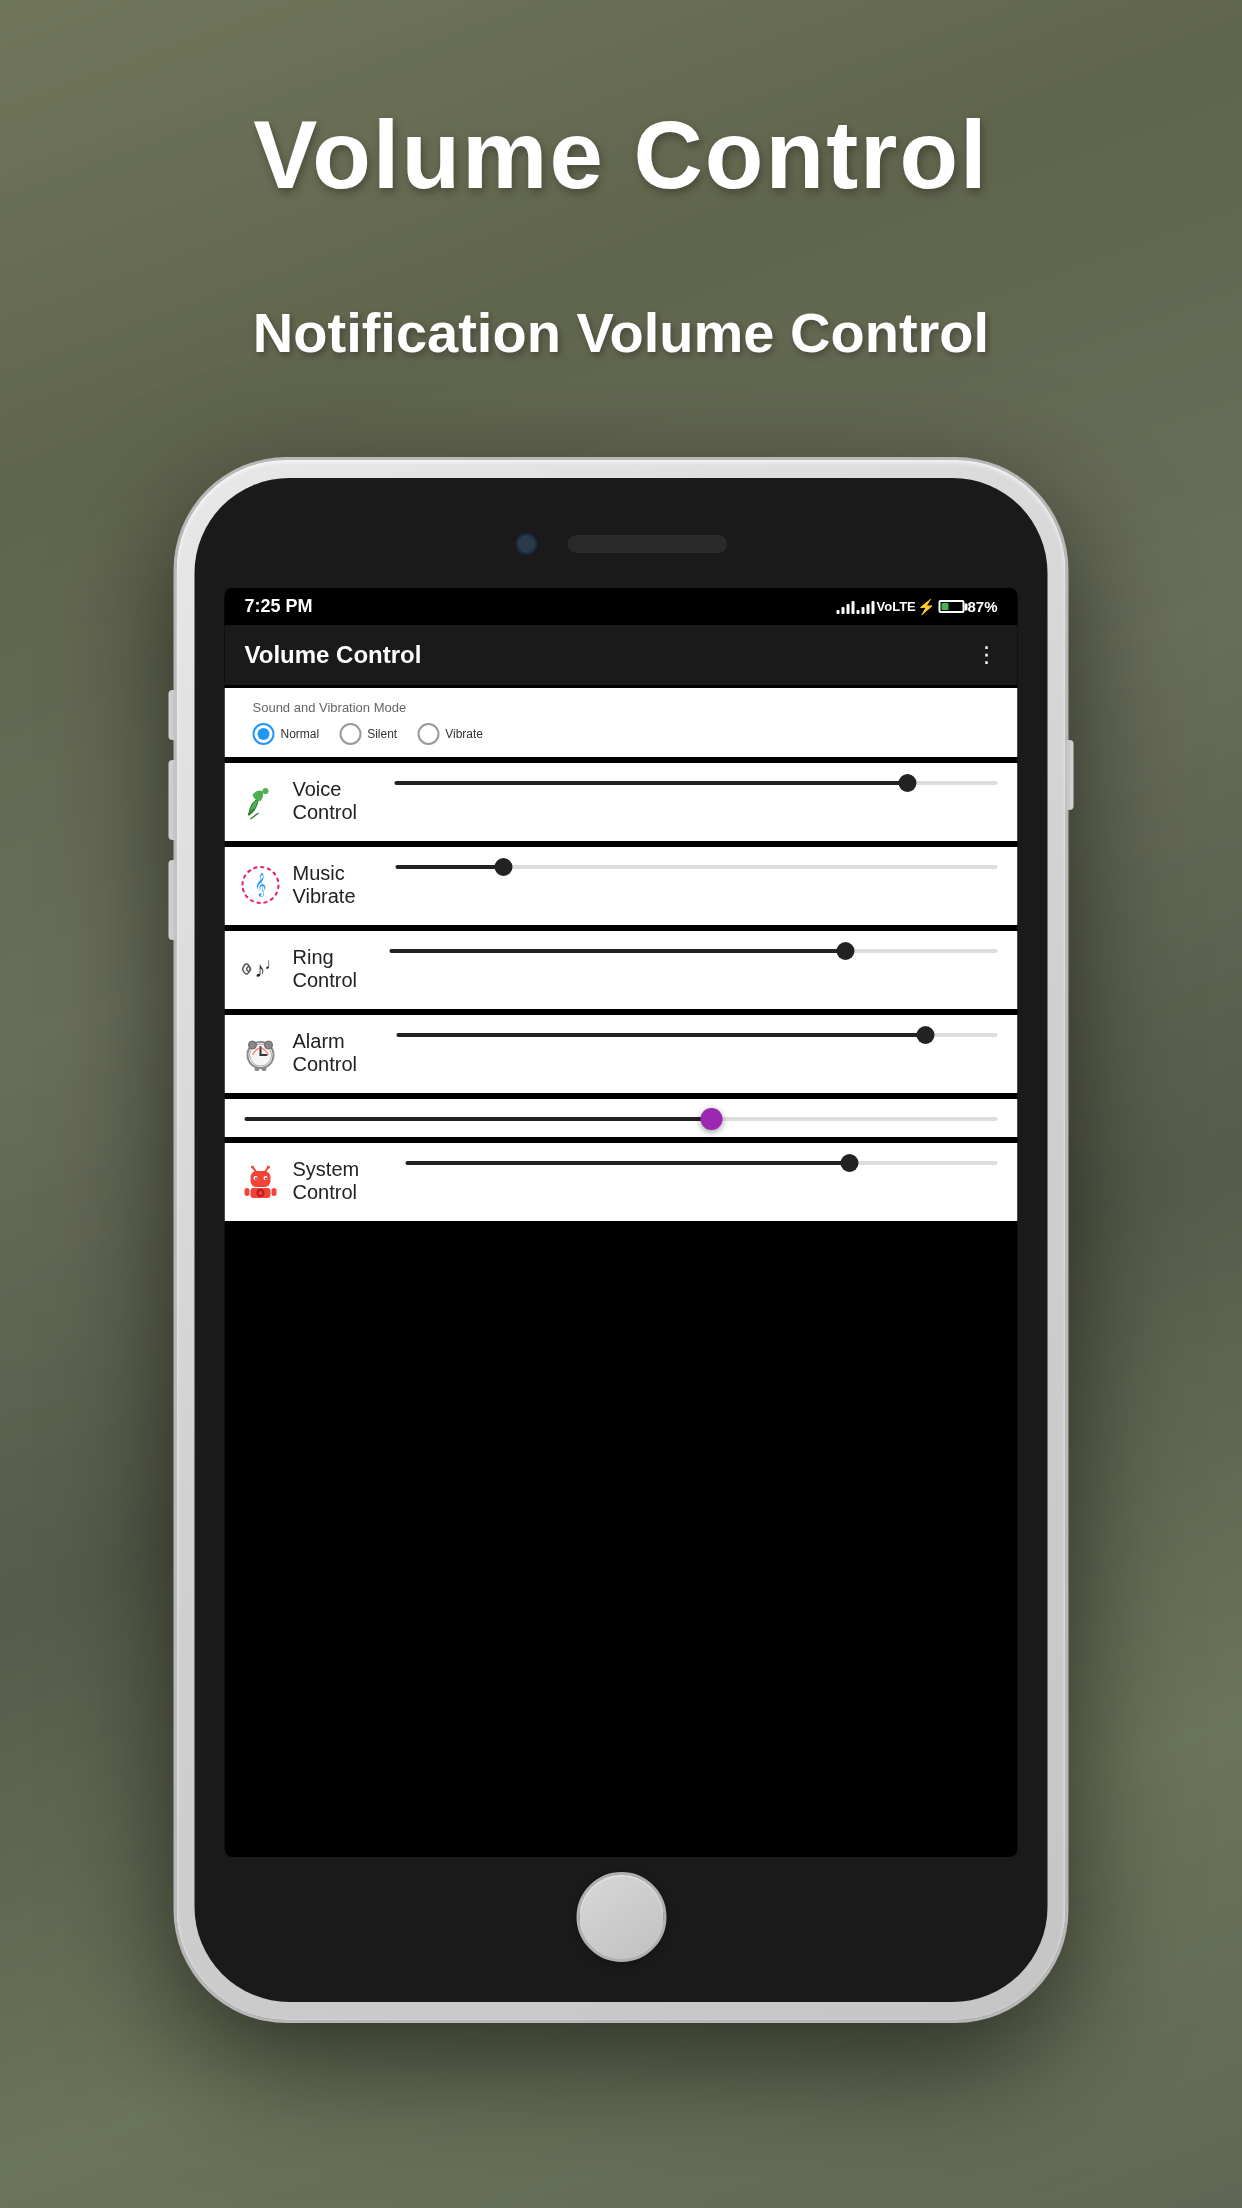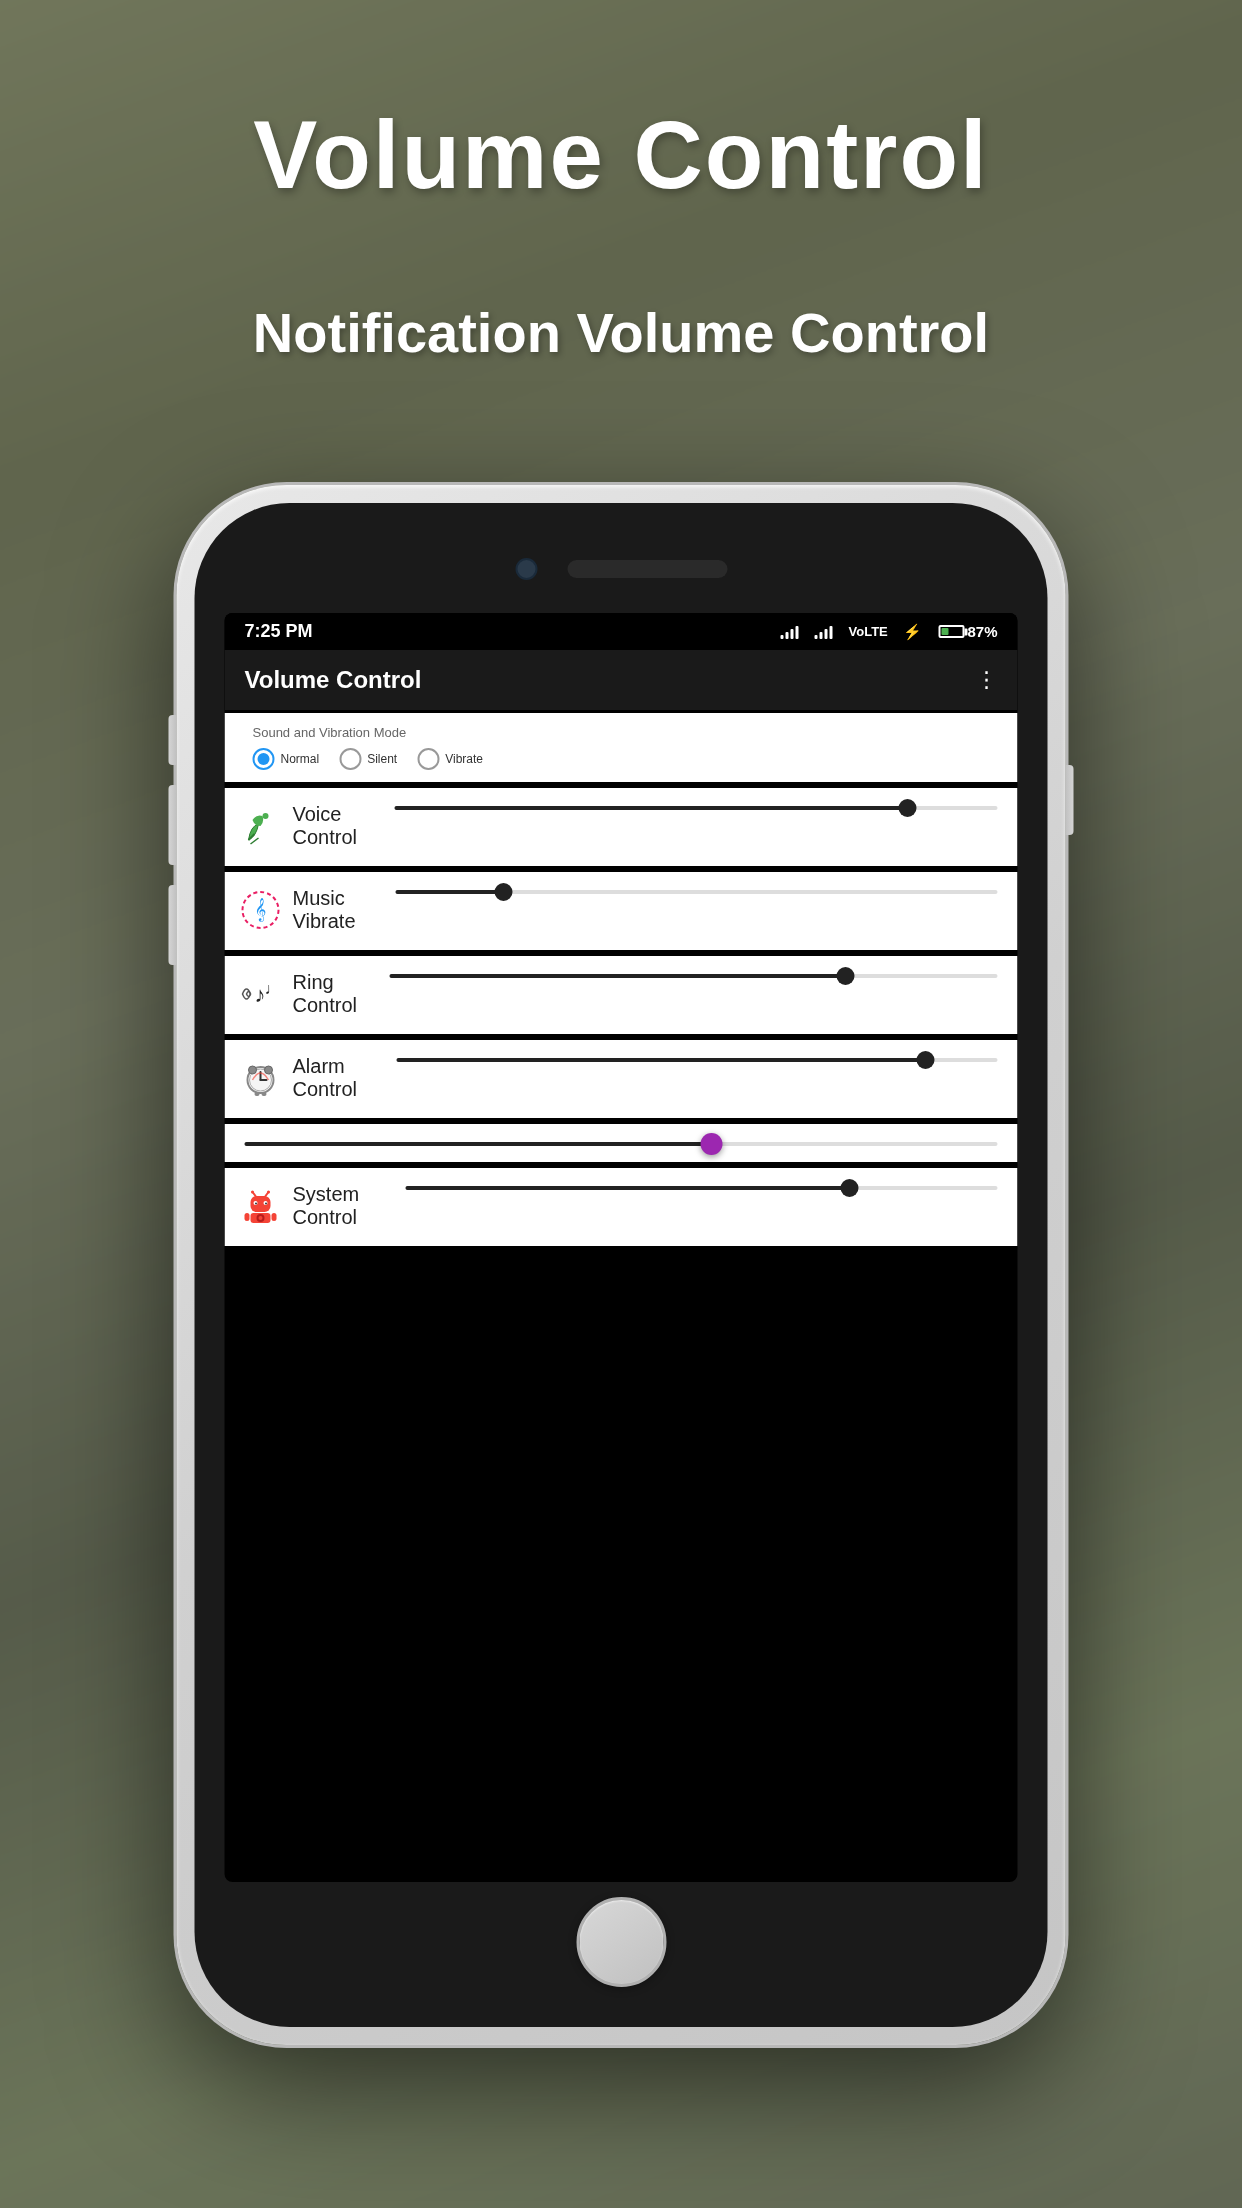--- a/index.html
+++ b/index.html
@@ -47,21 +47,21 @@
       right: 0;
       text-align: center;
       color: white;
       font-size: 56px;
       font-weight: 800;
       text-shadow: 2px 3px 6px rgba(0,0,0,0.3);
     }
 
     .phone-wrapper {
       position: absolute;
-      top: 485px;
+      top: 460px;
       left: 50%;
       transform: translateX(-50%);
       width: 889px;
       height: 1560px;
     }
 
     
     .phone-shell {
       position: absolute;
       inset: 0;
@@ -134,21 +134,21 @@
     }
 
     .status-time {
       font-size: 18px;
       font-weight: 600;
     }
 
     .status-right {
       display: flex;
       align-items: center;
-      gap: 16px;
+      gap: 2px;
       font-size: 15px;
     }
 
     .signal-bars {
       display: flex;
       align-items: flex-end;
       gap: 2px;
       height: 14px;
     }
 

